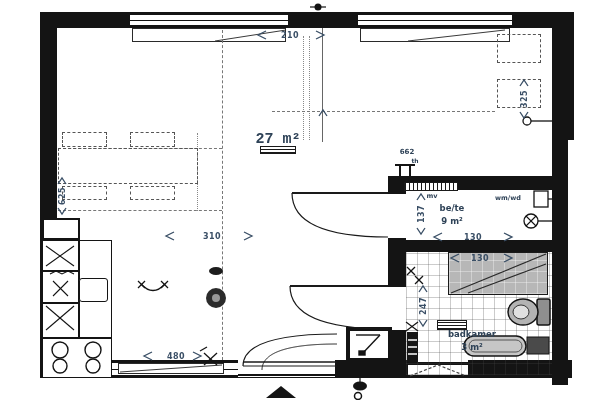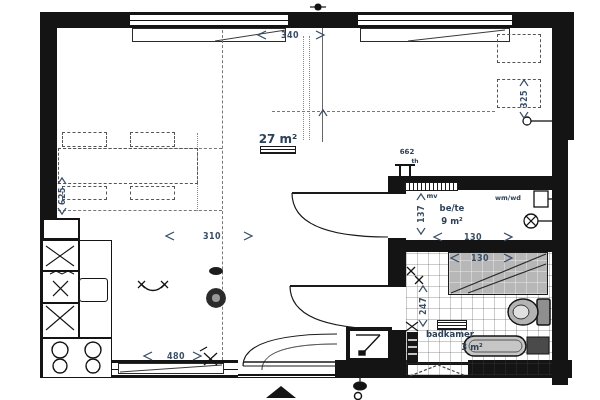--- a/index.html
+++ b/index.html
@@ -269,33 +269,33 @@
 
       <polyline points="520,86 524,80 528,86"></polyline>
         <polyline points="520,112 524,118 528,112"></polyline>
 
       <polyline points="319,116 323,110 327,116"></polyline>
     </g>
 
     <polygon points="266,398 296,398 281,386" fill="#141414"></polygon>
   </svg>
 
-  <span class="dim" style="left:290px;top:35px;">340</span>
+  <span class="dim" style="left:290px;top:35px;">210</span>
   <span class="dim" style="left:212px;top:236px;">310</span>
   <span class="dim" style="left:176px;top:356px;">480</span>
   <span class="vdim" style="left:62px;top:196px;">625</span>
   <span class="vdim" style="left:524px;top:99px;">325</span>
   <span class="dim" style="left:473px;top:237px;">130</span>
   <span class="vdim" style="left:421px;top:214px;">137</span>
   <span class="dim" style="left:480px;top:258px;">130</span>
   <span class="vdim" style="left:423px;top:306px;">247</span>
 
-  <span class="rlabel" style="left:278px;top:139px;font-size:12px;">27 m²</span>
+  <span class="rlabel" style="left:278px;top:139px;font-size:15px;font-family:Liberation Mono, monospace;">27 m²</span>
   <span class="rlabel" style="left:452px;top:208px;">be/te</span>
   <span class="rlabel" style="left:452px;top:221px;">9 m²</span>
   <span class="tiny" style="left:508px;top:198px;">wm/wd</span>
   <span class="tiny" style="left:432px;top:196px;">mv</span>
-  <span class="rlabel" style="left:450px;top:334px;">badkamer</span>
+  <span class="rlabel" style="left:472px;top:334px;">badkamer</span>
   <span class="rlabel" style="left:450px;top:347px;padding-left:44px;">3 m²</span>
   <span class="tiny" style="left:407px;top:152px;font-size:7px;">662</span>
   <span class="tiny" style="left:415px;top:160px;font-size:6px;">th</span>
 
 </div>
 
 </body></html>

